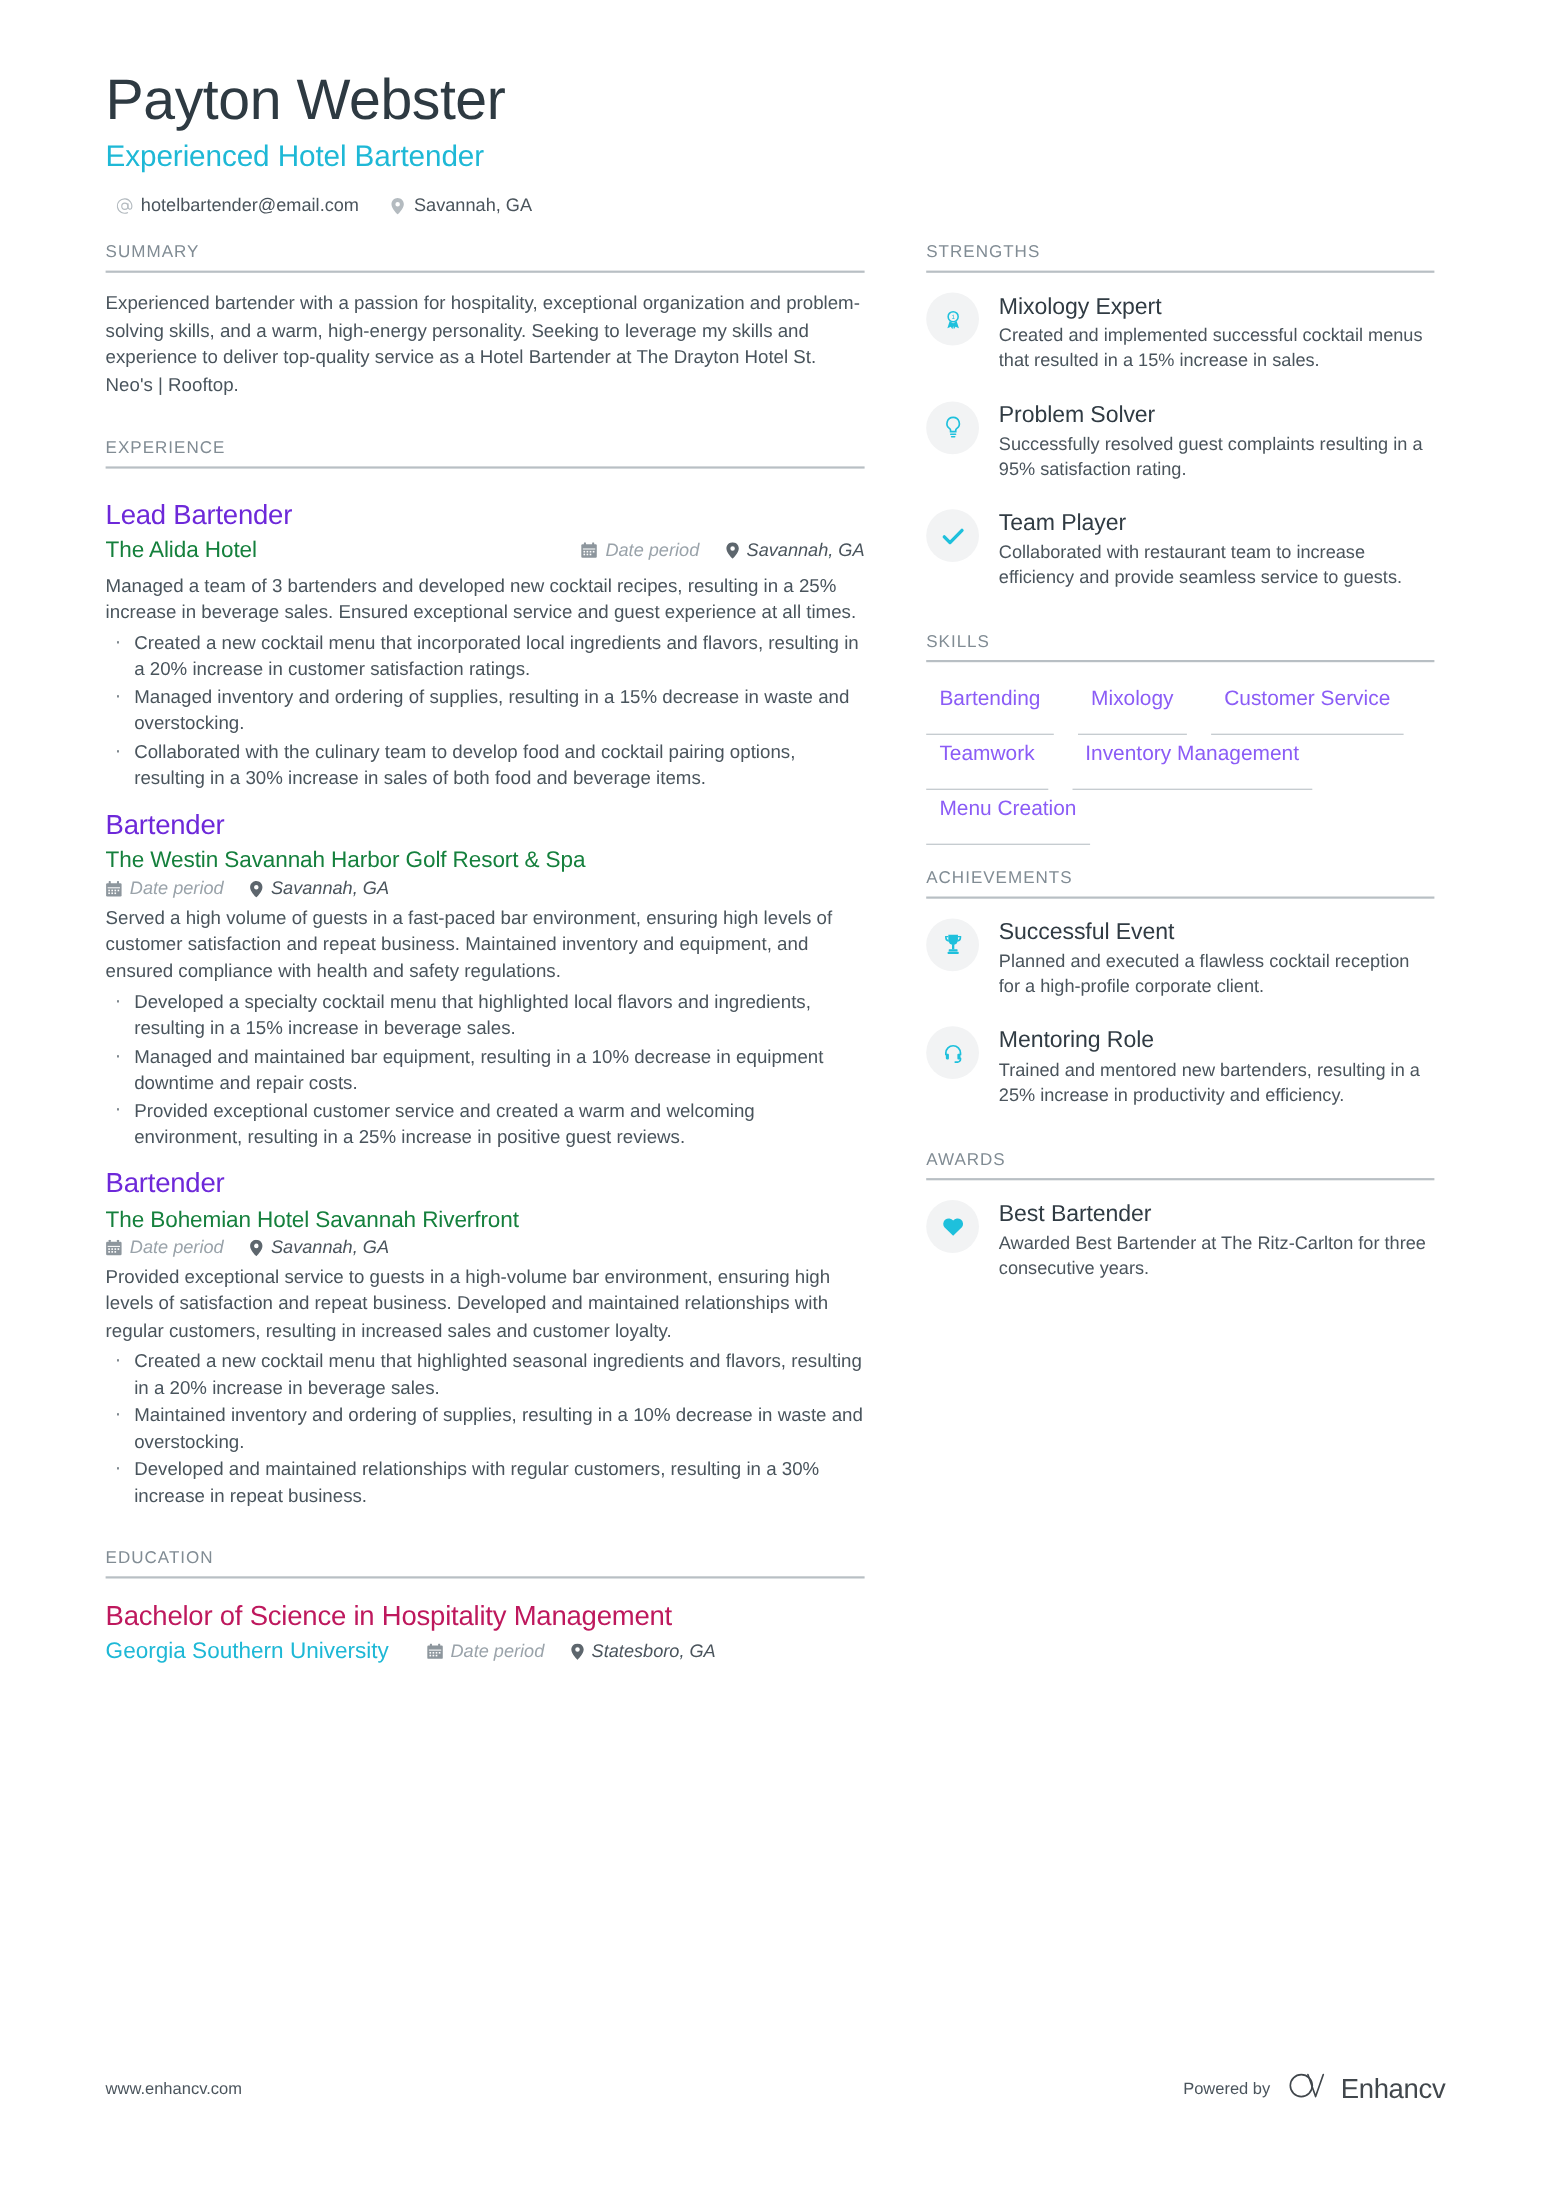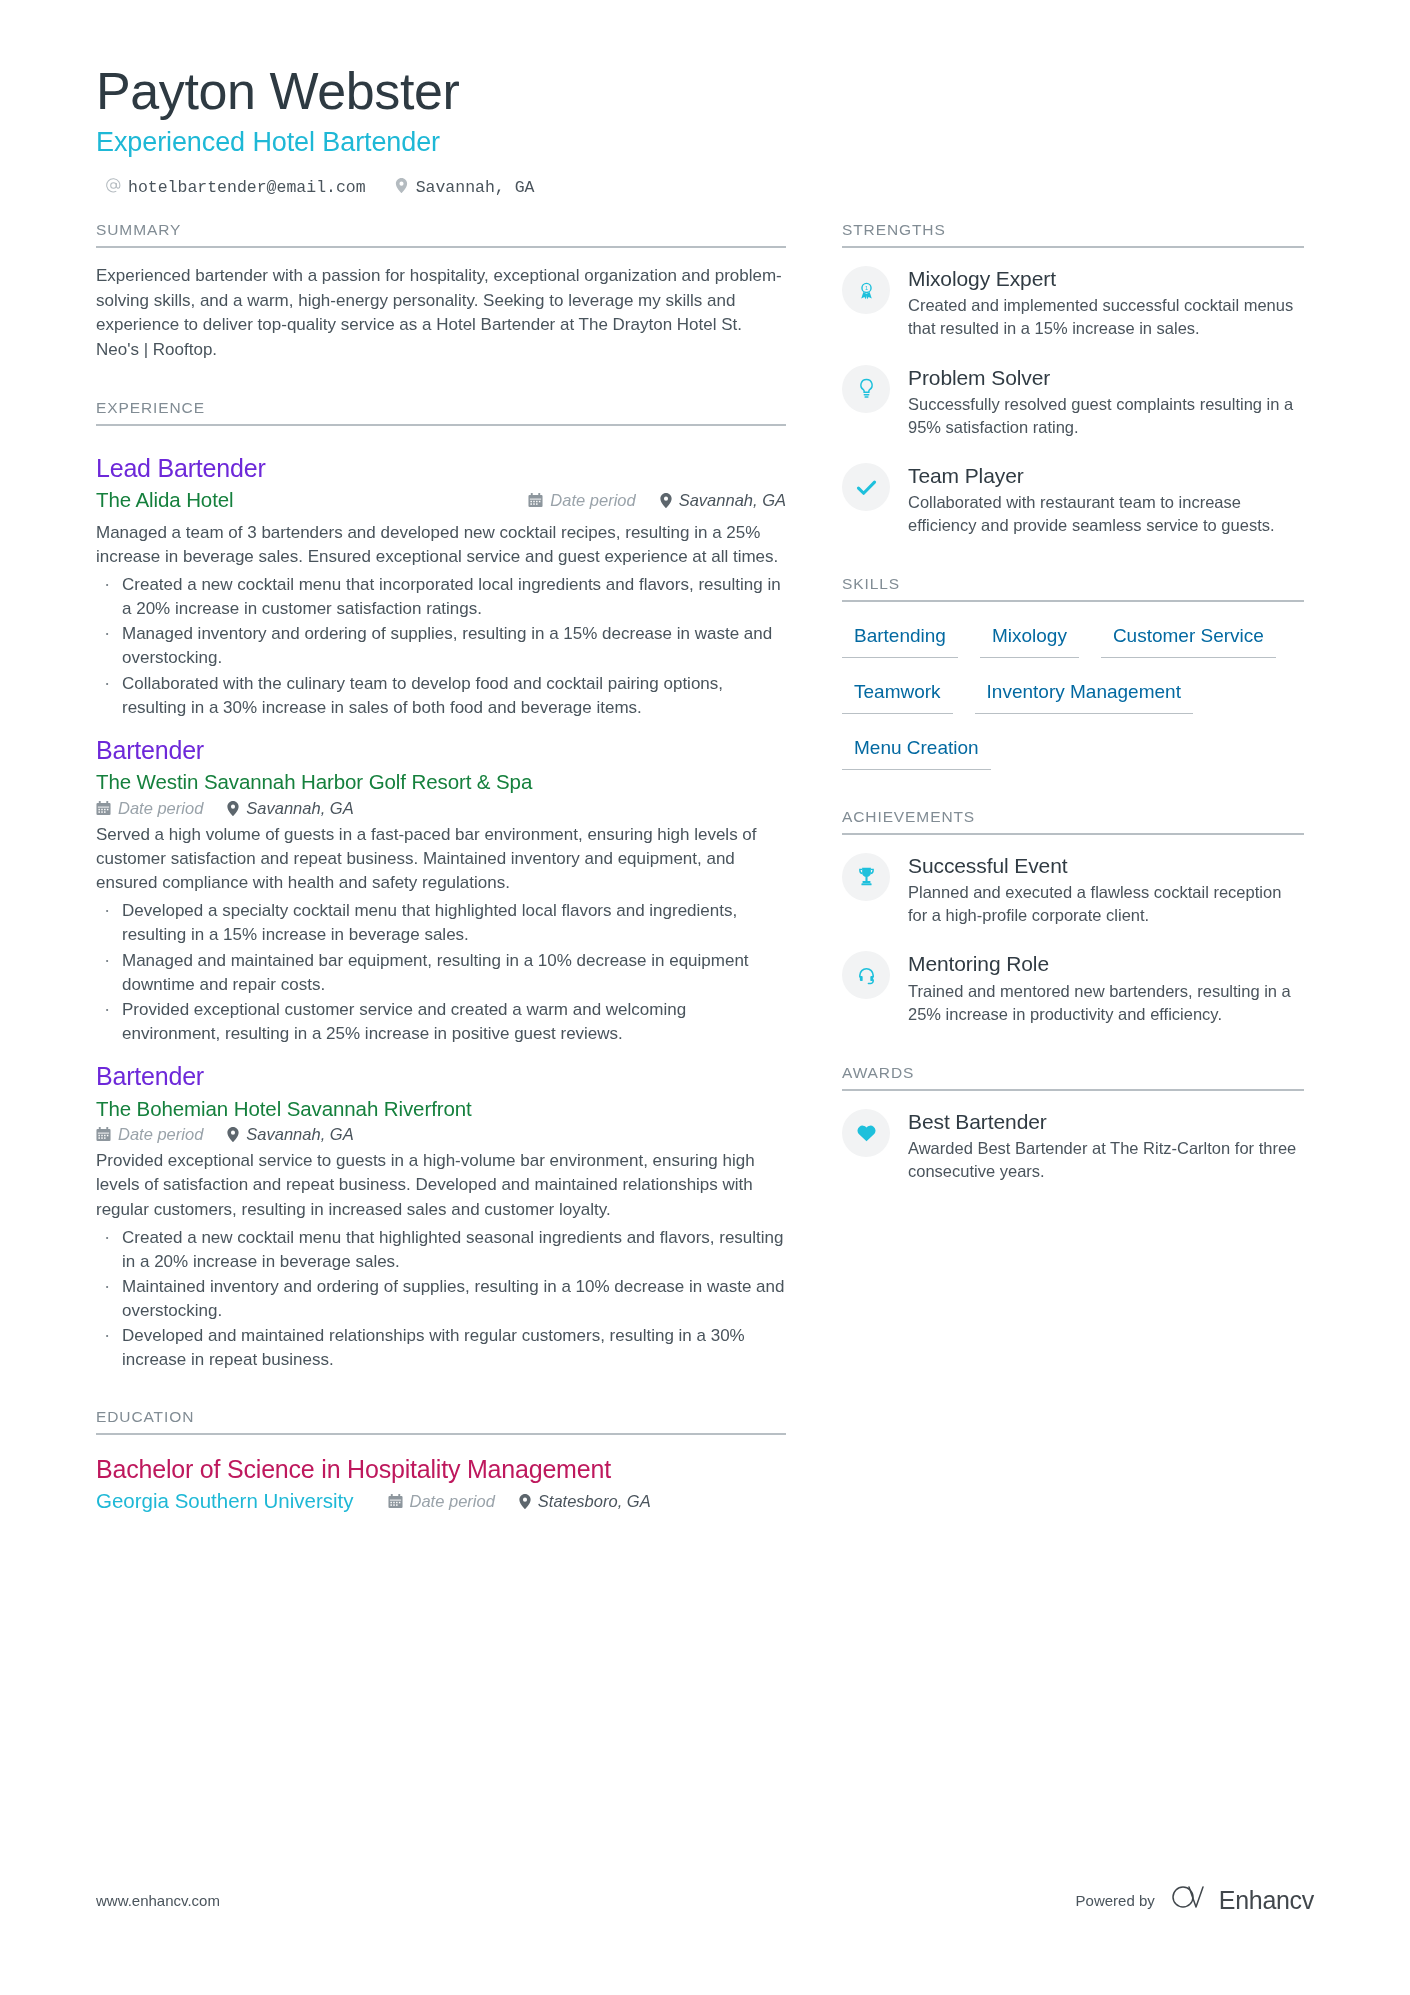--- a/index.html
+++ b/index.html
@@ -44,25 +44,24 @@
   .contact-row {
     display: flex;
     align-items: center;
     gap: 28px;
     margin-top: 16px;
     padding-left: 10px;
   }
 
   .contact-item {
     display: flex;
-    align-items: flex-start;
+    align-items: center;
     gap: 7px;
     font-size: 16.5px;
     color: #4a545c;
-    font-family: Liberation Mono, monospace;
   }
 
   .contact-icon {
     color: #b4bbc0;
     display: inline-flex;
     align-items: center;
     justify-content: center;
     width: 15px;
   }
 
@@ -237,24 +236,23 @@
 
   
   .skills-wrap {
     display: flex;
     flex-wrap: wrap;
     gap: 0 22px;
     margin-top: 2px;
   }
   .skill-chip {
     font-size: 19px;
-    color: #0369a1;
-    padding: 6px 12px 9px 12px;
+    color: #8b5cf6;
+    padding: 6px 12px 19px 12px;
     border-bottom: 1.6px solid #b9c0c5;
-    margin-bottom: 16px;
     line-height: 1.25;
     white-space: nowrap;
   }
 
   .spacer-block { height: 30px; }
   .spacer-sm { height: 16px; }
 
   
   .footer {
     position: absolute;

